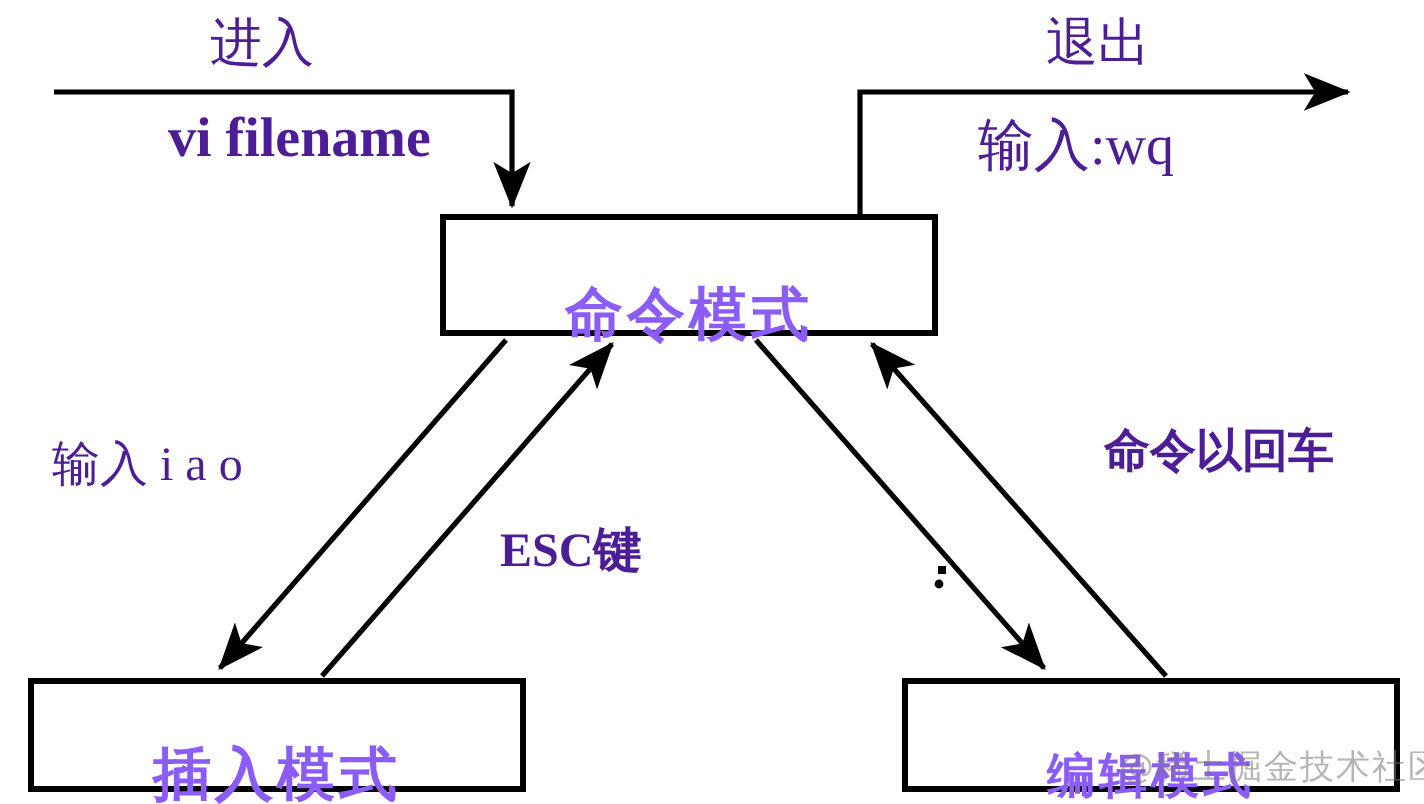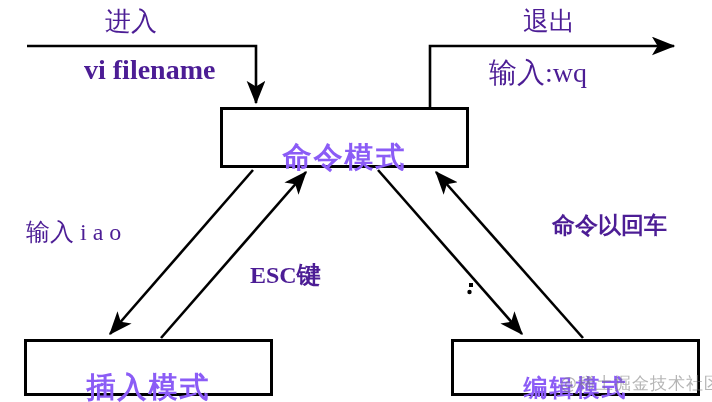--- a/index.html
+++ b/index.html
@@ -41,21 +41,21 @@
     margin-top: 41px;
   }
   #box-command {
     left: 220px;
     top: 107px;
     width: 249px;
     height: 61px;
   }
   #box-command .node-label { font-size: 29px; }
   #box-insert {
-    left: 24px;
+    left: 14px;
     top: 339px;
     width: 249px;
     height: 57px;
     align-items: center;
   }
   #box-insert .node-label { font-size: 29px; }
   #box-edit {
     left: 451px;
     top: 339px;
     width: 249px;

